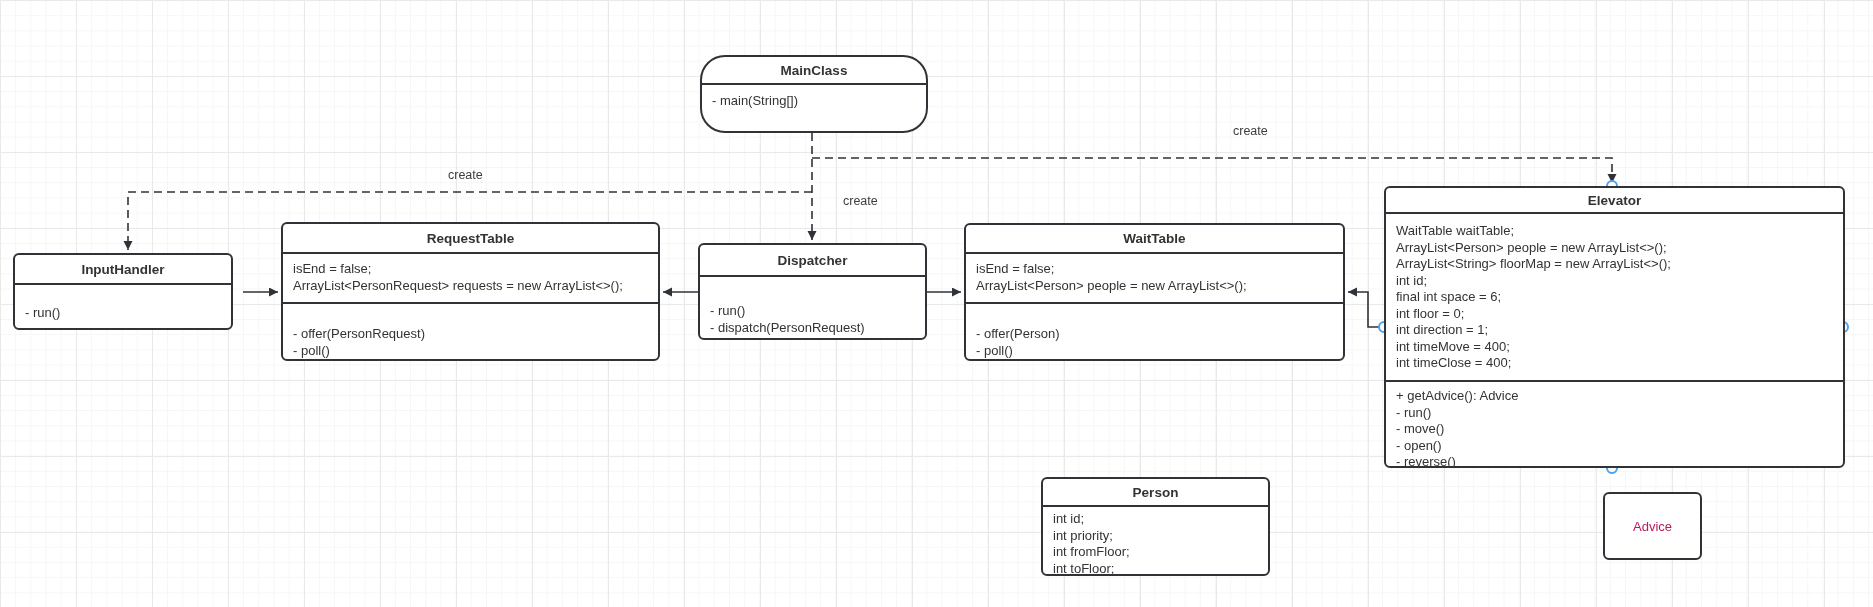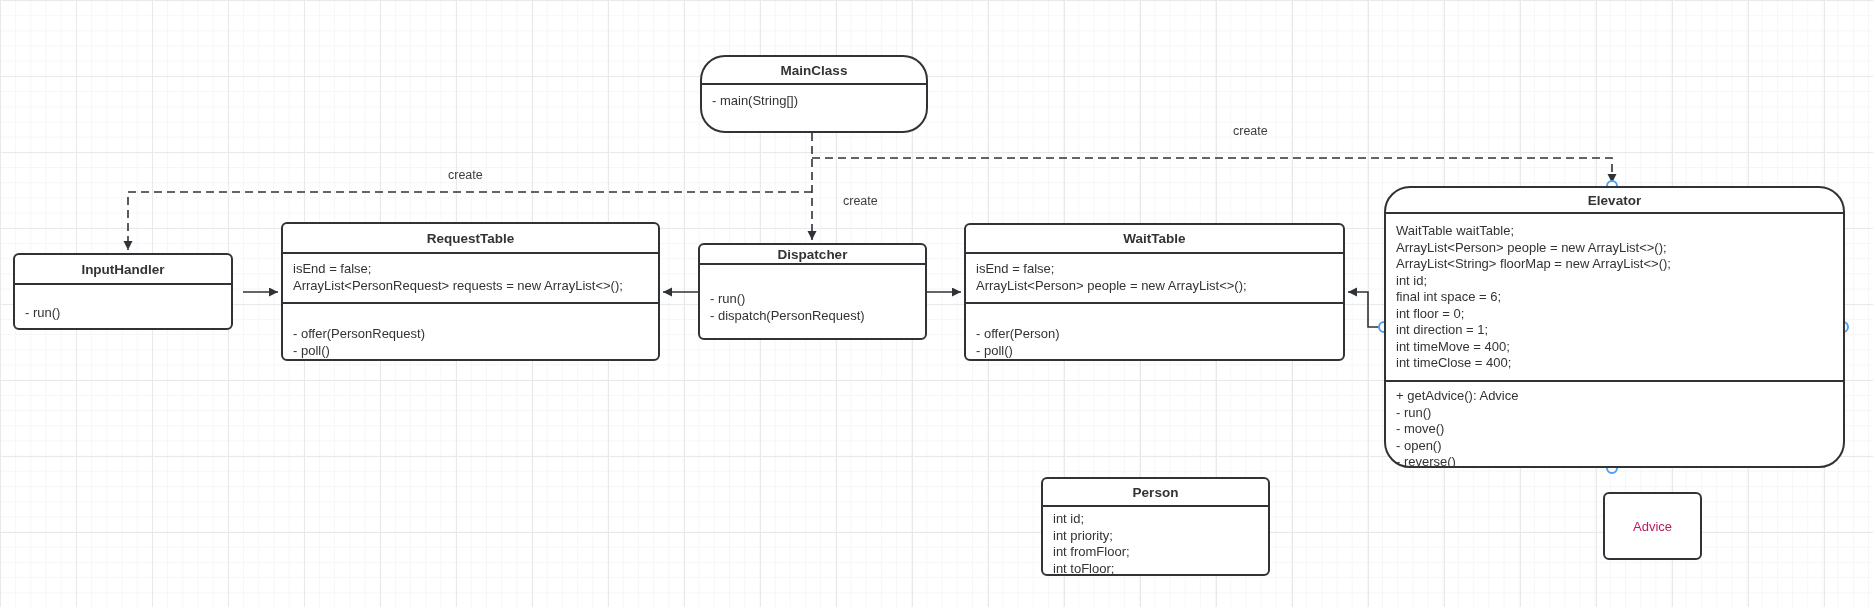--- a/index.html
+++ b/index.html
@@ -119,40 +119,40 @@
       <div>isEnd = false;</div>
       <div>ArrayList&lt;PersonRequest&gt; requests = new ArrayList&lt;&gt;();</div>
     </div>
     <div class="uml-section divided" style="padding-top:22px;flex:1 1 auto;">
       <div>- offer(PersonRequest)</div>
       <div>- poll()</div>
     </div>
   </div>
 
   <div class="uml-box" style="left:698px;top:243px;width:229px;height:97px;">
-    <div class="uml-title" style="height:20px;">Dispatcher</div>
+    <div class="uml-title" style="height:32px;">Dispatcher</div>
     <div class="uml-section" style="padding-top:26px;flex:1 1 auto;">
       <div>- run()</div>
       <div>- dispatch(PersonRequest)</div>
     </div>
   </div>
 
   <div class="uml-box" style="left:964px;top:223px;width:381px;height:138px;">
     <div class="uml-title" style="height:29px;">WaitTable</div>
     <div class="uml-section" style="height:48px;padding-top:7px;">
       <div>isEnd = false;</div>
       <div>ArrayList&lt;Person&gt; people = new ArrayList&lt;&gt;();</div>
     </div>
     <div class="uml-section divided" style="padding-top:22px;flex:1 1 auto;">
       <div>- offer(Person)</div>
       <div>- poll()</div>
     </div>
   </div>
 
-  <div class="uml-box" style="left:1384px;top:186px;width:461px;height:282px;border-radius:26px;">
+  <div class="uml-box" style="left:1384px;top:186px;width:461px;height:282px;">
     <div class="uml-title" style="height:26px;">Elevator</div>
     <div class="uml-section" style="height:166px;padding-top:9px;">
       <div>WaitTable waitTable;</div>
       <div>ArrayList&lt;Person&gt; people = new ArrayList&lt;&gt;();</div>
       <div>ArrayList&lt;String&gt; floorMap = new ArrayList&lt;&gt;();</div>
       <div>int id;</div>
       <div>final int space = 6;</div>
       <div>int floor = 0;</div>
       <div>int direction = 1;</div>
       <div>int timeMove = 400;</div>

